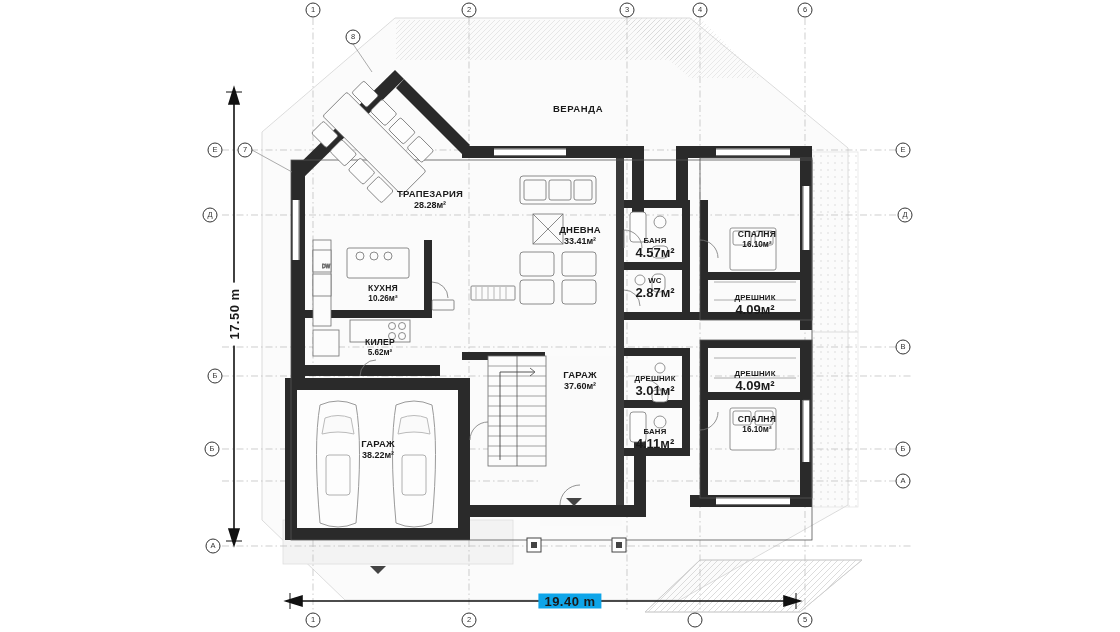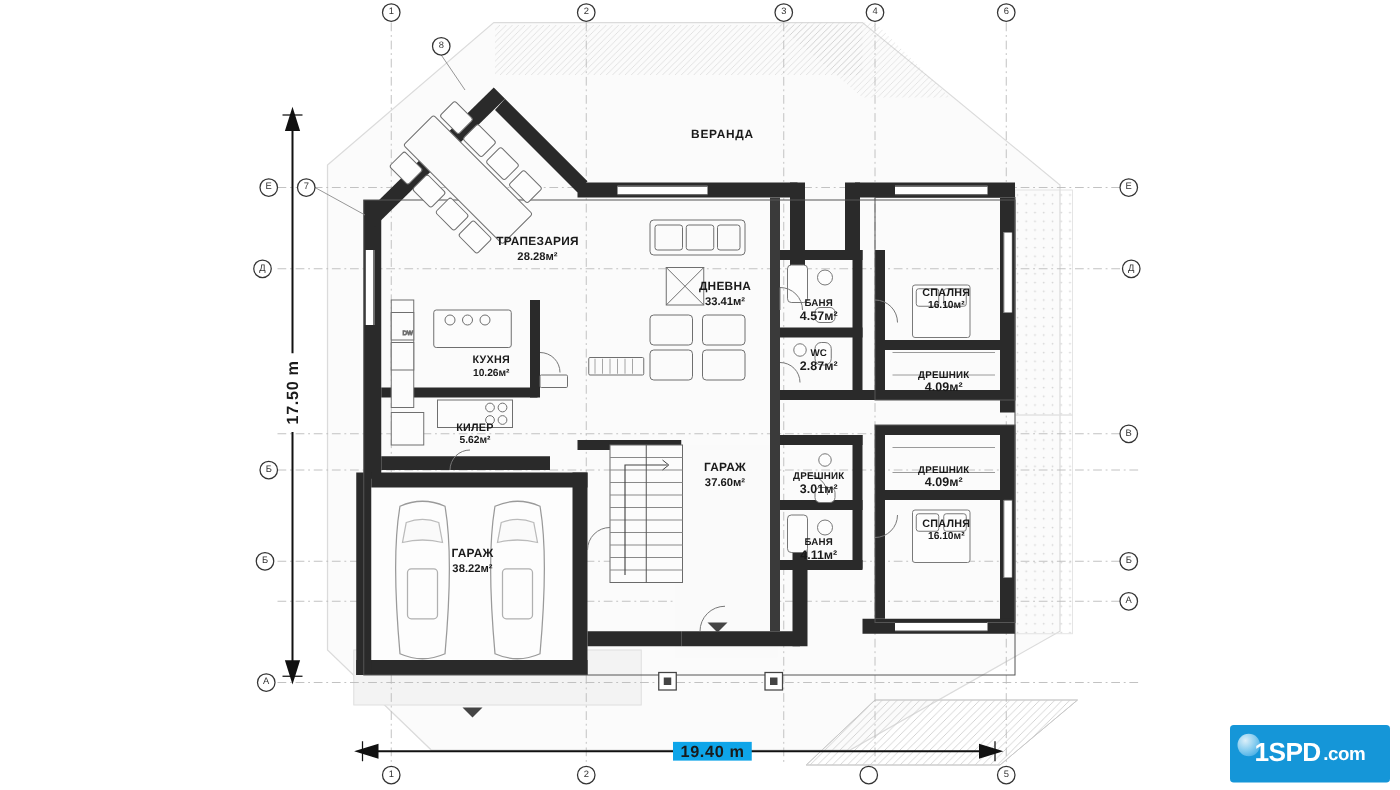--- a/index.html
+++ b/index.html
@@ -41,21 +41,21 @@
     font-weight: bold;
     display: block;
   }
 
   
   .sz-10 .rname { font-size: 9.5px; }
   .sz-10 .rarea { font-size: 9px; }
   .sz-9  .rname { font-size: 8.6px; }
   .sz-9  .rarea { font-size: 8.2px; }
   .sz-8  .rname { font-size: 7.8px; margin-top: 24px; }
-  .sz-8  .rarea { font-size: 10px; }
+  .sz-8  .rarea { font-size: 13px; }
 
   .plain-label {
     position: absolute;
     transform: translate(-50%, -50%);
     font-size: 9.5px;
     font-weight: bold;
     letter-spacing: 0.6px;
     white-space: nowrap;
   }
 
@@ -457,21 +457,21 @@
   <div class="plain-label" style="left:578px; top:108px;">ВЕРАНДА</div>
 
   <div class="room-label sz-10" style="left:430px; top:199px;">
     <span class="rname">ТРАПЕЗАРИЯ</span>
     <span class="rarea">28.28м²</span>
   </div>
   <div class="room-label sz-10" style="left:580px; top:235px;">
     <span class="rname">ДНЕВНА</span>
     <span class="rarea">33.41м²</span>
   </div>
-  <div class="room-label sz-9" style="left:393px; top:293px;">
+  <div class="room-label sz-9" style="left:383px; top:293px;">
     <span class="rname">КУХНЯ</span>
     <span class="rarea">10.26м²</span>
   </div>
   <div class="room-label sz-9" style="left:380px; top:347px;">
     <span class="rname">КИЛЕР</span>
     <span class="rarea">5.62м²</span>
   </div>
   <div class="room-label sz-10" style="left:378px; top:449px;">
     <span class="rname">ГАРАЖ</span>
     <span class="rarea">38.22м²</span>
@@ -531,21 +531,14 @@
   <div class="bubble" style="left:903px; top:150px;">E</div>
   <div class="bubble" style="left:905px; top:215px;">Д</div>
   <div class="bubble" style="left:903px; top:347px;">В</div>
   <div class="bubble" style="left:903px; top:449px;">Б</div>
   <div class="bubble" style="left:903px; top:481px;">A</div>
   <div class="bubble" style="left:313px; top:620px;">1</div>
   <div class="bubble" style="left:469px; top:620px;">2</div>
   <div class="bubble" style="left:695px; top:620px;"></div>
   <div class="bubble" style="left:805px; top:620px;">5</div>
 
-  <div id="logo">
-    <div class="lg-ball"></div>
-    <div class="lg-inner">
-      <span class="lg-text">1SPD</span>
-      <span class="lg-dom">.com</span>
-    </div>
-  </div>
 
 </div>
 
 </body></html>

